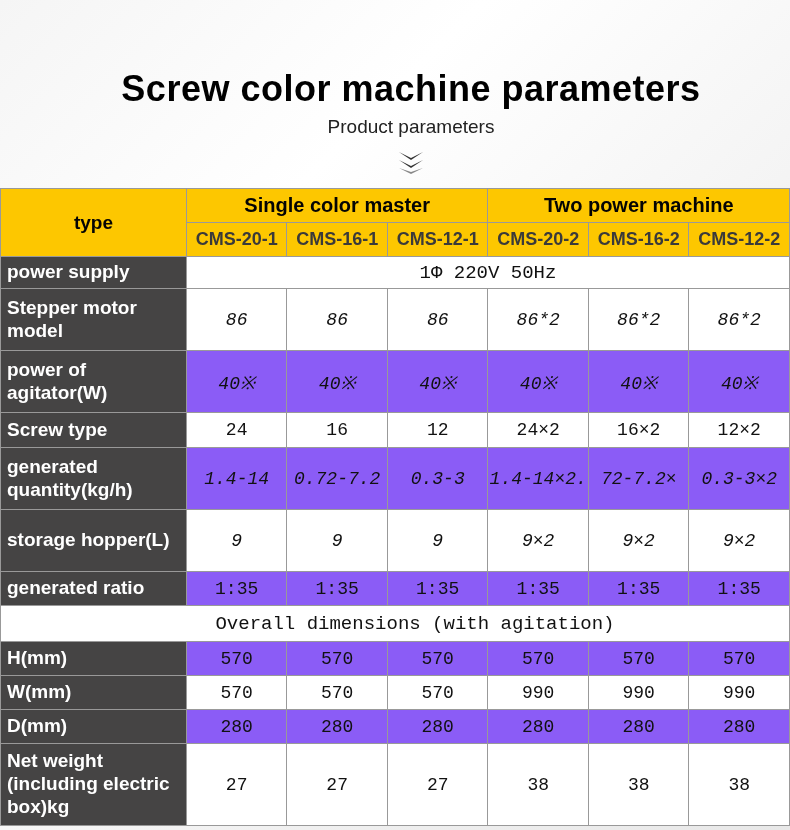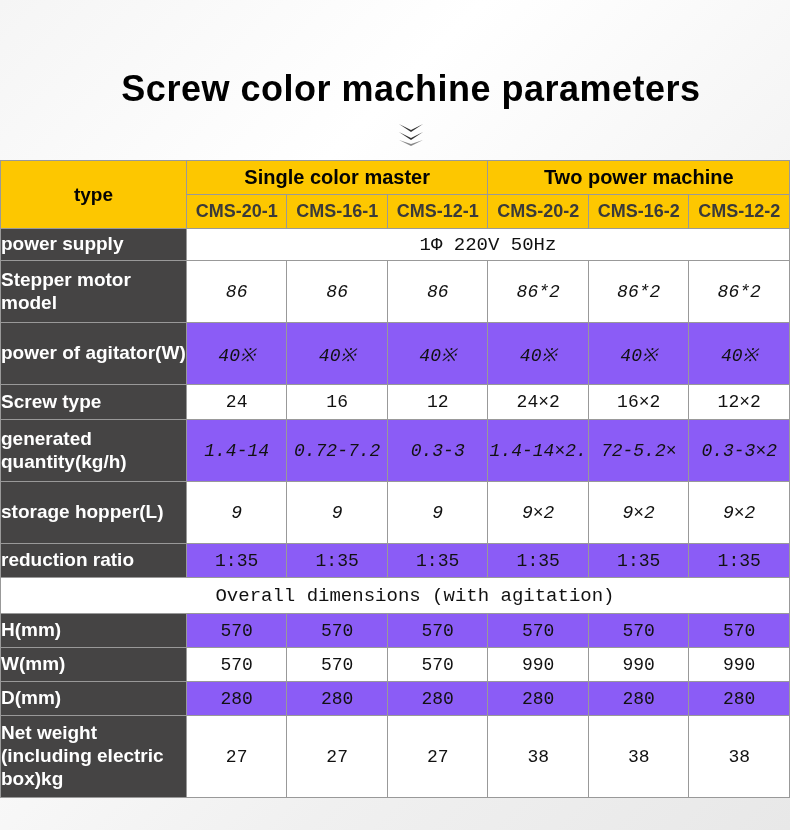--- a/index.html
+++ b/index.html
@@ -65,20 +65,21 @@
   }
   .hdr-yellow.model {
     color: #3a3a3a;
     font-size: 18px;
     font-weight: bold;
   }
   .row-label {
     background: #454444;
     color: #fff;
     text-align: left;
+    padding-left: 6px;
     font-weight: bold;
     font-size: 19px;
     line-height: 1.2;
   }
   .data-cell-a {
     background: #fff;
     color: #111;
     height: 42px;
     font-family: "Courier New", monospace;
     font-weight: 500;
@@ -107,20 +108,21 @@
     color: #111;
     font-family: "Courier New", monospace;
     font-size: 19px;
   }
 </style>
 </head>
 <body>
 
 <div class="header">
   <div class="title">Screw color machine parameters</div>
+  <div class="subtitle">Product parameters</div>
   <div class="down-arrow">
     <svg width="28" height="22" viewBox="0 0 28 22">
       <polygon points="2,0 14,8 26,0 14,6" fill="#333"></polygon>
       <polygon points="2,8 14,16 26,8 14,14" fill="#333"></polygon>
       <polygon points="2,16 14,22 26,16 14,20" fill="#888"></polygon>
     </svg>
   </div>
 </div>
 
 <div class="table-wrap">
@@ -178,34 +180,34 @@
     <td class="data-cell-a" style="height:34px;margin-top:35px;">24×2</td>
     <td class="data-cell-a" style="height:34px;">16×2</td>
     <td class="data-cell-a" style="height:34px;">12×2</td>
   </tr>
   <tr>
     <td class="row-label">generated quantity(kg/h)</td>
     <td class="data-cell-b tall">1.4-14</td>
     <td class="data-cell-b tall">0.72-7.2</td>
     <td class="data-cell-b tall">0.3-3</td>
     <td class="data-cell-b tall">1.4-14×2.</td>
-    <td class="data-cell-b tall">72-5.2×</td>
+    <td class="data-cell-b tall">72-7.2×</td>
     <td class="data-cell-b tall">0.3-3×2</td>
   </tr>
   <tr>
     <td class="row-label">storage hopper(L)</td>
     <td class="data-cell-a tall">9</td>
     <td class="data-cell-a tall">9</td>
     <td class="data-cell-a tall">9</td>
     <td class="data-cell-a tall">9×2</td>
     <td class="data-cell-a tall">9×2</td>
     <td class="data-cell-a tall">9×2</td>
   </tr>
   <tr>
-    <td class="row-label" style="height:34px;">reduction ratio</td>
+    <td class="row-label" style="height:34px;">generated ratio</td>
     <td class="data-cell-b" style="height:34px;">1:35</td>
     <td class="data-cell-b" style="height:34px;">1:35</td>
     <td class="data-cell-b" style="height:34px;">1:35</td>
     <td class="data-cell-b" style="height:34px;">1:35</td>
     <td class="data-cell-b" style="height:34px;">1:35</td>
     <td class="data-cell-b" style="height:34px;">1:35</td>
   </tr>
   <tr>
     <td colspan="7" class="section-row">Overall dimensions (with agitation)</td>
   </tr>

